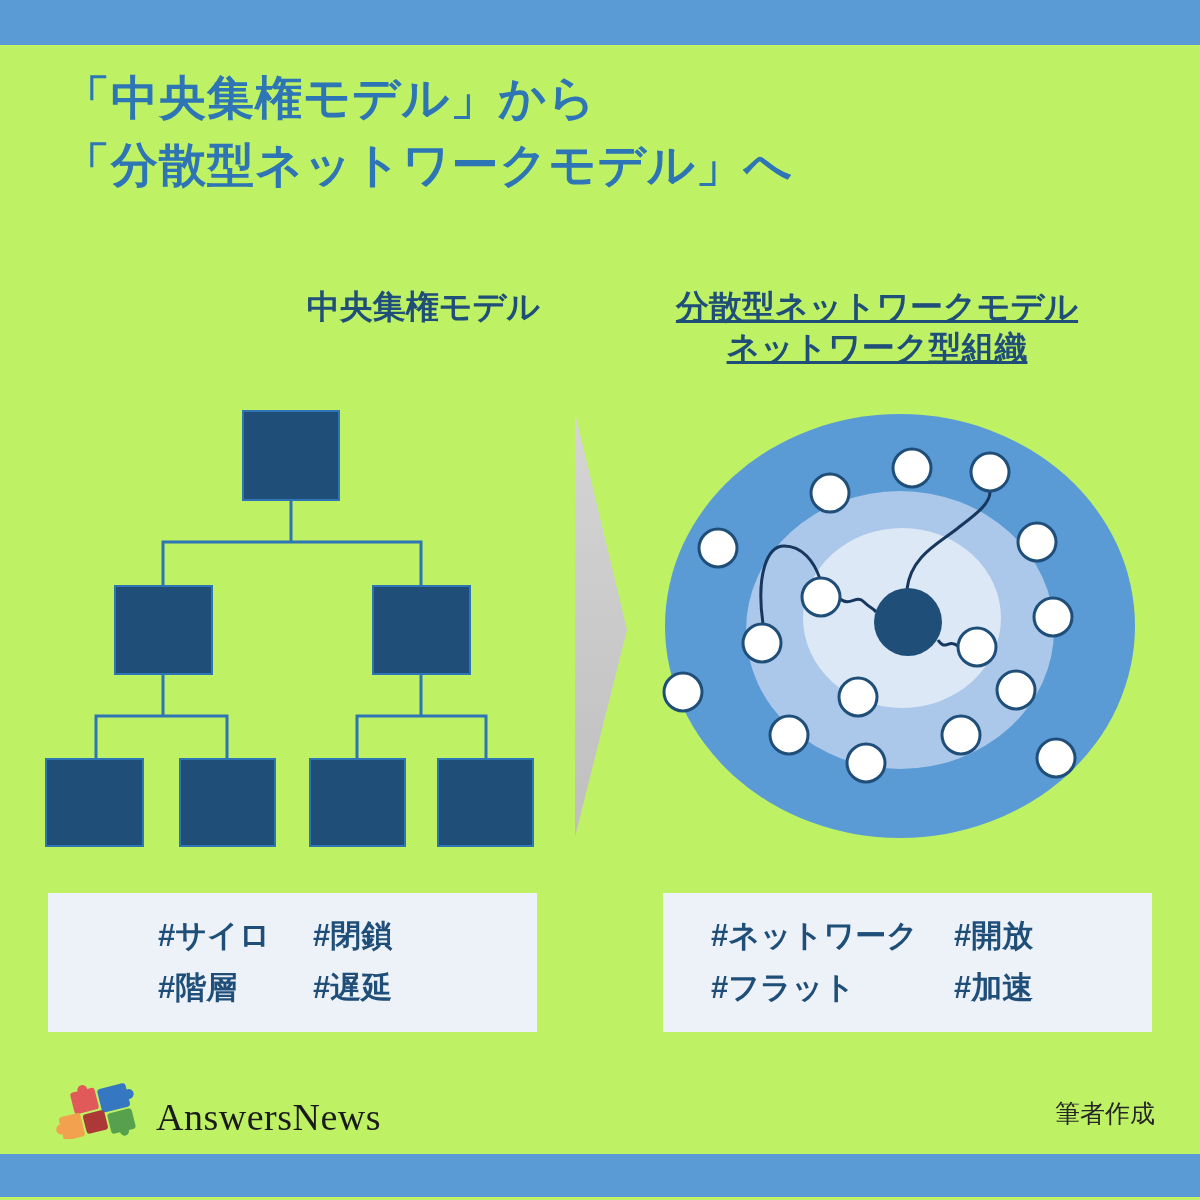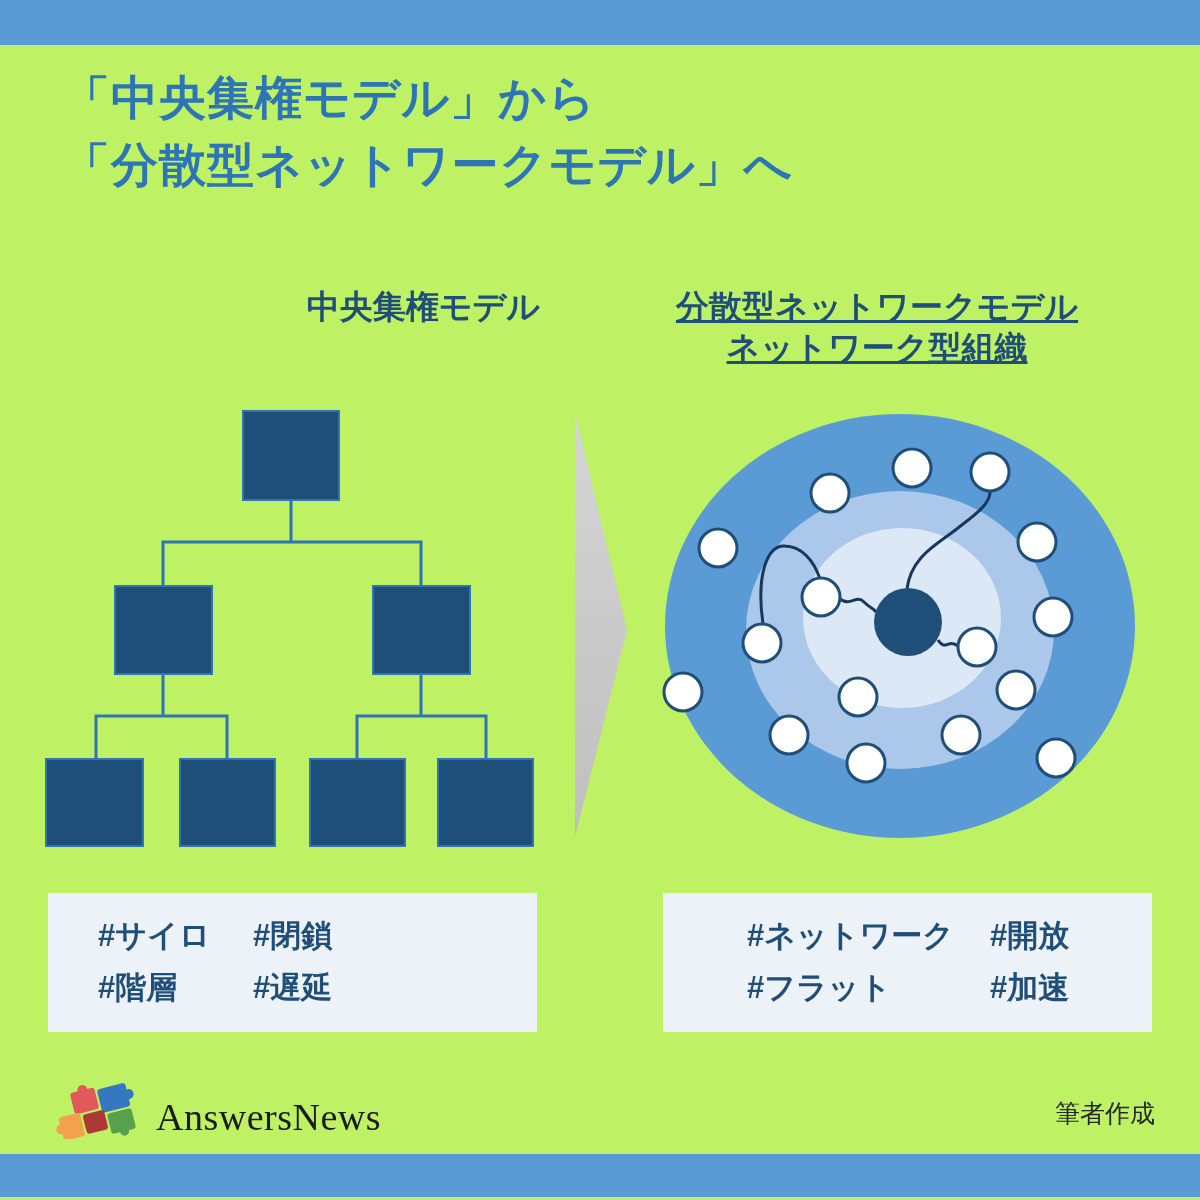--- a/index.html
+++ b/index.html
@@ -54,22 +54,22 @@
 
   .tagbox {
     position: absolute;
     top: 893px;
     width: 489px;
     height: 139px;
     background: #edf1f8;
     box-sizing: border-box;
     padding-top: 17px;
   }
-  .tagbox-left  { left: 48px;  padding-left: 50px; }
-  .tagbox-right { left: 663px; padding-left: 84px; }
+  .tagbox-left  { left: 48px;  padding-left: 110px; }
+  .tagbox-right { left: 663px; padding-left: 48px; }
   .tagrow {
     display: flex;
     align-items: center;
     height: 52px;
   }
   .tag {
     font-size: 31px;
     font-weight: bold;
     color: #1f4e79;
     white-space: nowrap;

